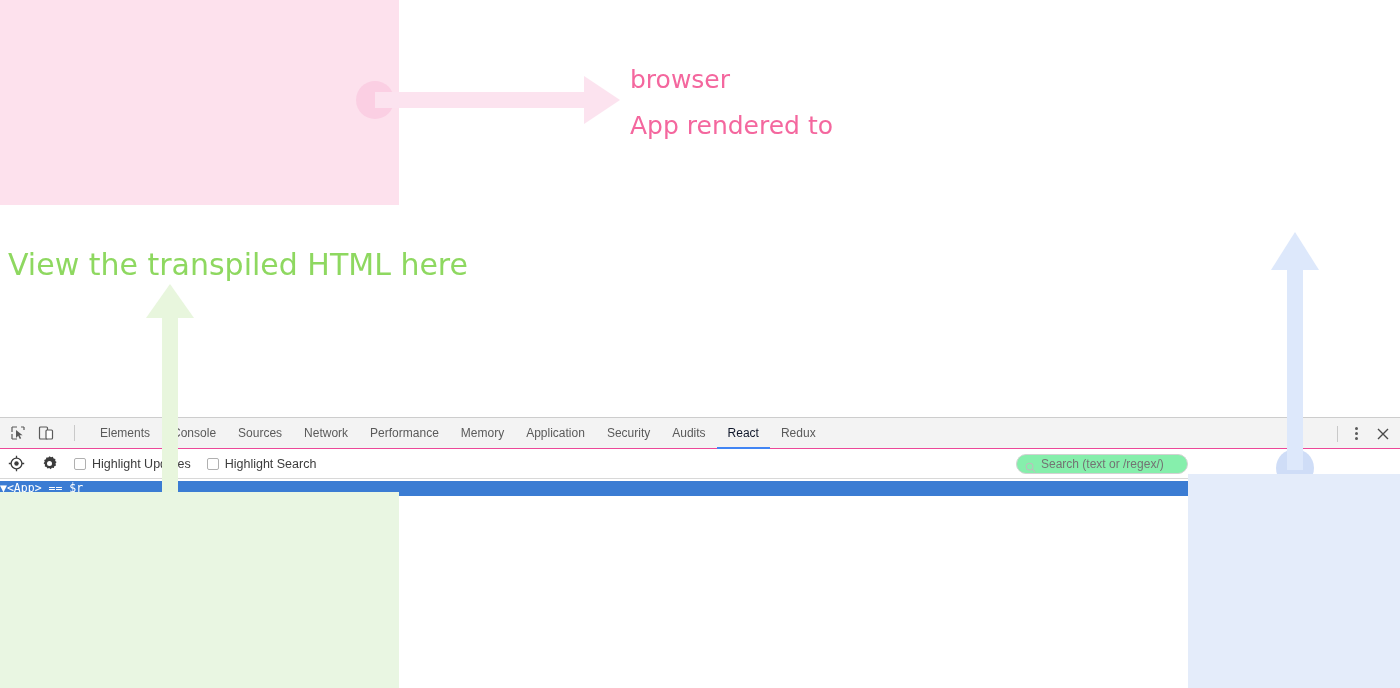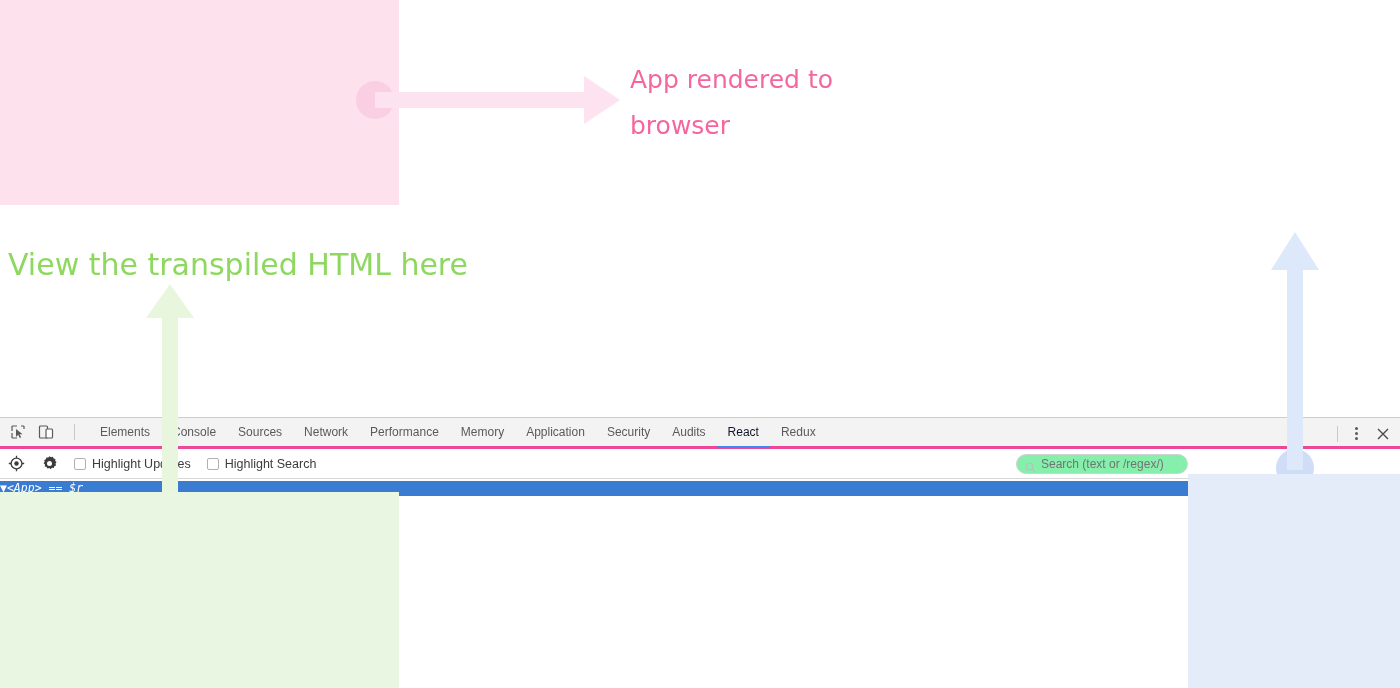--- a/index.html
+++ b/index.html
@@ -50,21 +50,21 @@
   .arrows { position:absolute; left:0; top:0; width:1400px; height:688px; z-index:4; pointer-events:none; }
 
   
   .devtools {
     position:absolute; left:0; top:417px; width:1400px; height:271px;
     background:#ffffff; z-index:3;
     border-top:1px solid #cdcdcd;
   }
   .dt-tabbar {
     position:relative; height:31px; background:#f3f3f3;
-    border-bottom:3px solid #ec4899;
+    border-bottom:1px solid #ec4899;
     display:flex; align-items:center;
     font-size:12px; color:#5a5a5a;
   }
   .dt-toolicons { display:flex; align-items:center; padding:0 6px 0 10px; gap:12px; }
   .tool-ico { width:16px; height:16px; display:block; cursor:pointer; }
   .dt-divider { width:1px; height:16px; background:#c9c9c9; margin:0 8px; }
   .dt-tabs { display:flex; align-items:center; height:31px; gap:0; }
   .dt-tab {
     padding:0 11px; height:31px; line-height:31px;
     font-size:12px; color:#5a5a5a; cursor:pointer; white-space:nowrap;
@@ -100,21 +100,21 @@
     background:#86efac; display:flex; align-items:center; padding:0 8px;
   }
   .search-ico { width:11px; height:11px; margin-right:5px; flex:none; }
   .search-ph { font-size:12px; color:#737373; }
 
   
   .dt-body { position:relative; height:209px; display:flex; }
   .dt-tree {
     position:relative; flex:1 1 auto; background:#ffffff;
     font-family:"DejaVu Sans Mono", monospace; font-size:11.5px;
-    padding-top:2px; overflow:hidden;font-style:italic;
+    padding-top:2px; overflow:hidden;
   }
   .tree-row { height:14.6px; line-height:14.6px; white-space:pre; color:#333; }
   .tree-row.selected { background:#3b7cd3; color:#ffffff; }
   .tag { color:#881391; }
   .strval { color:#c05a00; }
   .arrow-caret { color:#5a5a5a; }
   .tree-row.selected .arrow-caret { color:#ffffff; }
 
   
   .dt-right {
@@ -277,20 +277,20 @@
     </g>
 
     <g>
       <circle cx="1295" cy="468" r="19" fill="#cfddf7"></circle>
       <rect x="1287" y="262" width="16" height="208" fill="#dde8fb"></rect>
       <polygon points="1271,270 1319,270 1295,232" fill="#dde8fb"></polygon>
     </g>
   </svg>
 
   <div class="anno anno-pink">
+    <div>browser</div>
     <div>App rendered to</div>
-    <div>browser</div>
   </div>
 
   <div class="anno anno-green">View the transpiled HTML here</div>
 
 
 </div>
 
 </body></html>

